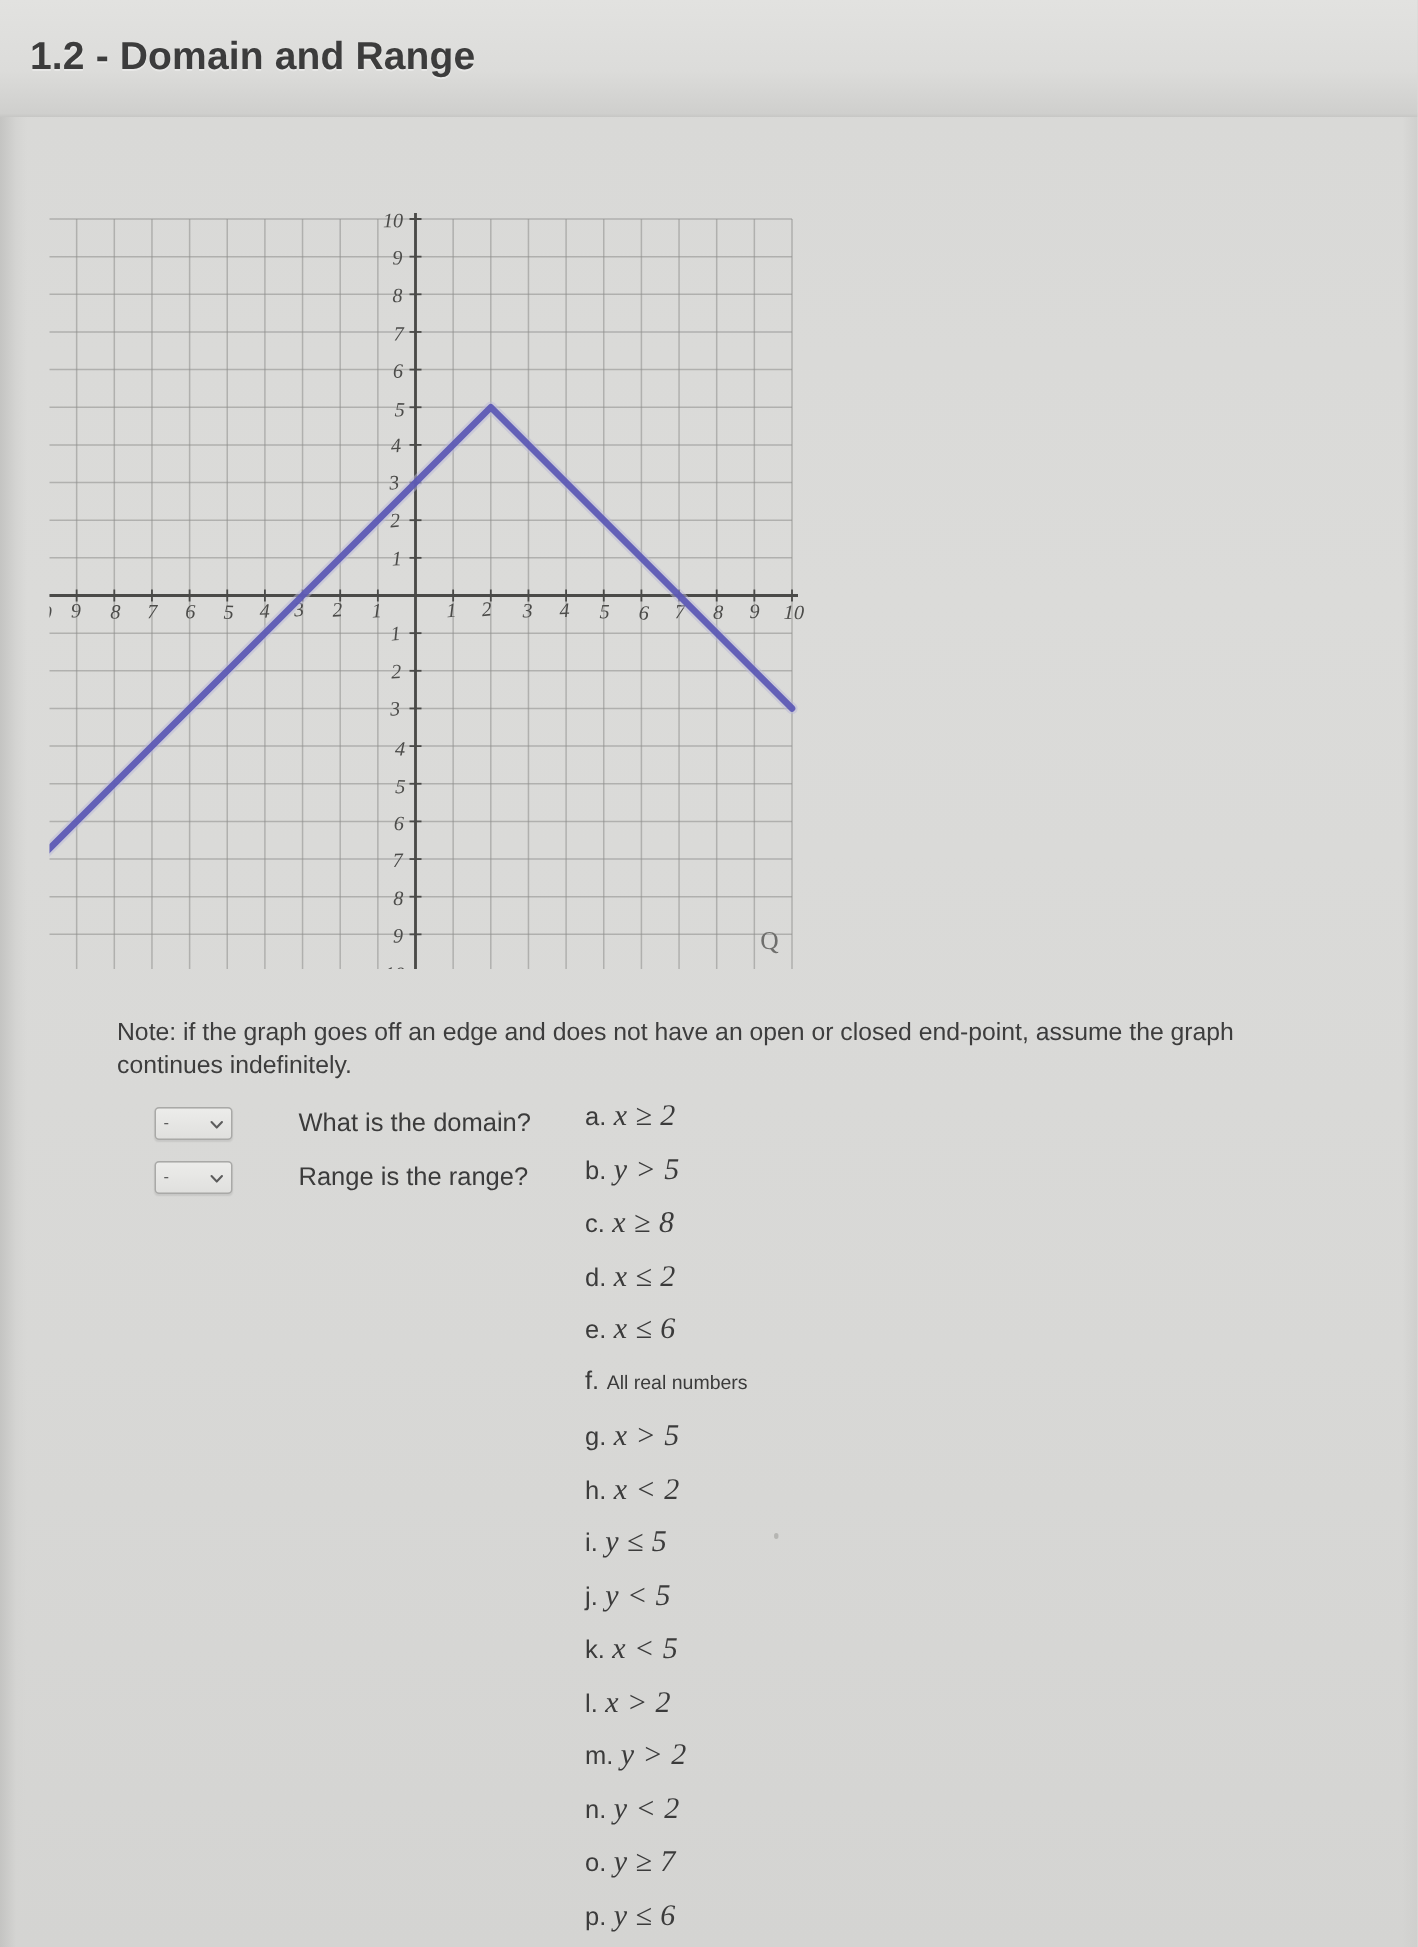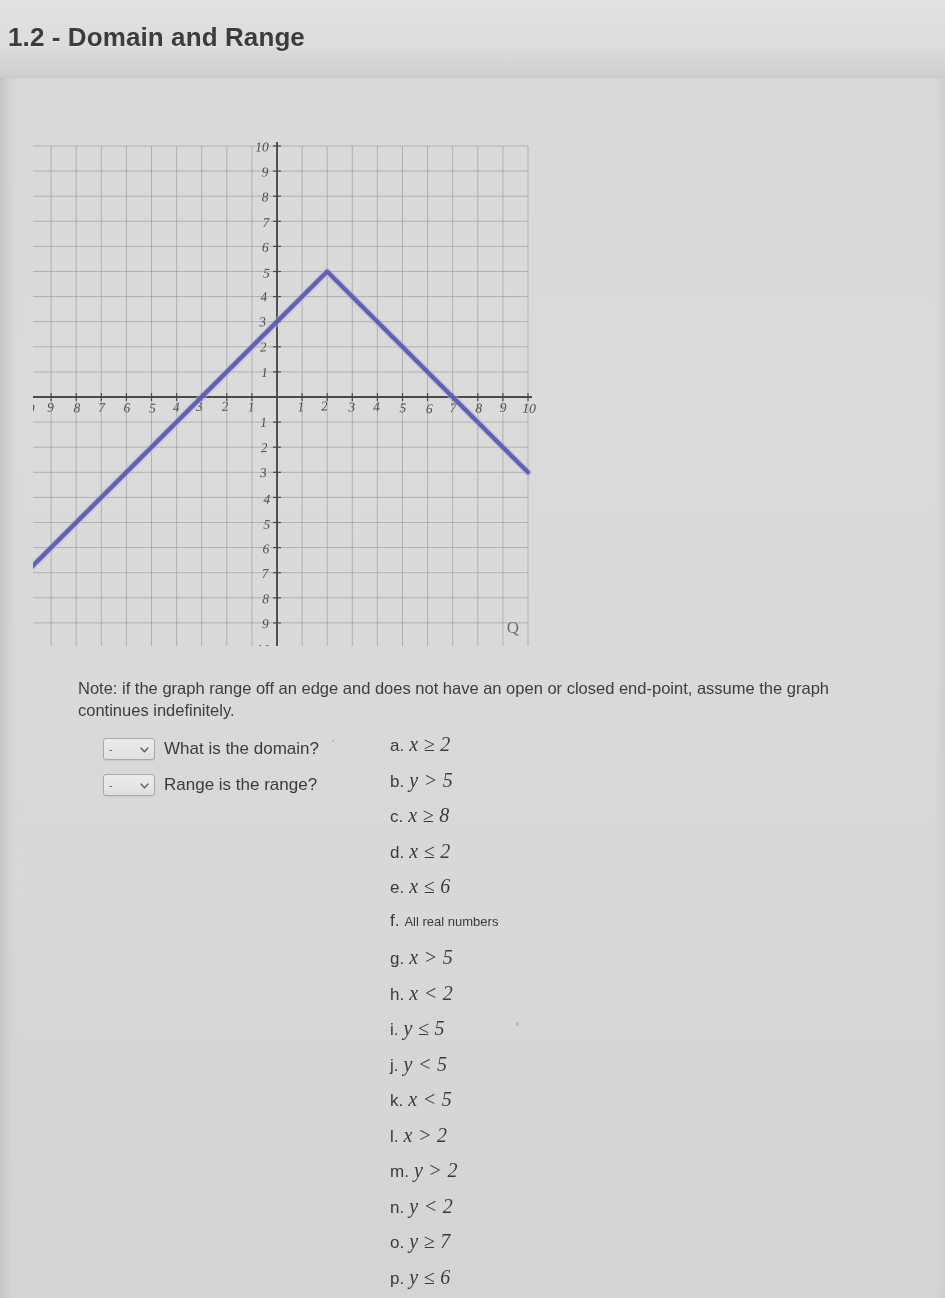--- a/index.html
+++ b/index.html
@@ -40,21 +40,21 @@
     pointer-events: none;
   }
 
   
   .header {
     position: absolute;
     left: 0; top: 0; right: 0;
     height: 78px;
     background: linear-gradient(180deg, #e2e2e0 0%, #dcdcda 60%, #cfcfcd 97%, #c6c6c4 100%);
     box-sizing: border-box;
-    padding: 22px 0 0 8px;
+    padding: 22px 0 0 20px;
   }
   .page-title {
     font-size: 26px;
     font-weight: bold;
     letter-spacing: 0.1px;
     color: #3c3c3c;
     margin: 0;
     text-shadow: 0 1px 0 rgba(255,255,255,0.35);
   }
 
@@ -117,20 +117,21 @@
   .chevron {
     width: 11px;
     height: 11px;
     flex: 0 0 auto;
   }
   .question-label {
     font-size: 17px;
     color: #3b3b3b;
     white-space: nowrap;
     font-weight: 500;
+    margin-left: 35px;
   }
 
   
   .options {
     position: absolute;
     left: 390px;
     top: 733px;
     width: 300px;
   }
   .option {
@@ -312,21 +313,21 @@
     <g id="curve-layer">
         <path d="M-7 460.70000000000005 L294.2 159.5 L495 360.3" fill="none" stroke="#b9b7d8" stroke-width="7.5" stroke-linejoin="round" stroke-linecap="round" opacity="0.5"></path>
         <path d="M-7 460.70000000000005 L294.2 159.5 L495 360.3" fill="none" stroke="#5a57b4" stroke-width="4.4" stroke-linejoin="round" stroke-linecap="round" opacity="0.92"></path>
       </g>
     <g id="annot-layer">
         <text x="479.94000000000005" y="520.94" font-family="&quot;Liberation Serif&quot;, serif" font-size="17" fill="#6e6e6c" text-anchor="middle">Q</text>
       </g>
   </svg>
 </div>
 
-<p class="note">Note: if the graph range off an edge and does not have an open or closed end-point, assume the graph continues indefinitely.</p>
+<p class="note">Note: if the graph goes off an edge and does not have an open or closed end-point, assume the graph continues indefinitely.</p>
 
 <div class="questions" id="questions">
     <div class="question-row">
       <div class="dropdown">
         <span class="dropdown-value">-</span>
         <svg class="chevron" viewBox="0 0 12 12">
           <path d="M2.2 4.4 L6 8.4 L9.8 4.4" fill="none" stroke="#5c5c5c" stroke-width="1.5" stroke-linecap="round" stroke-linejoin="round"></path>
         </svg>
       </div>
       <span class="question-label">What is the domain?</span>

